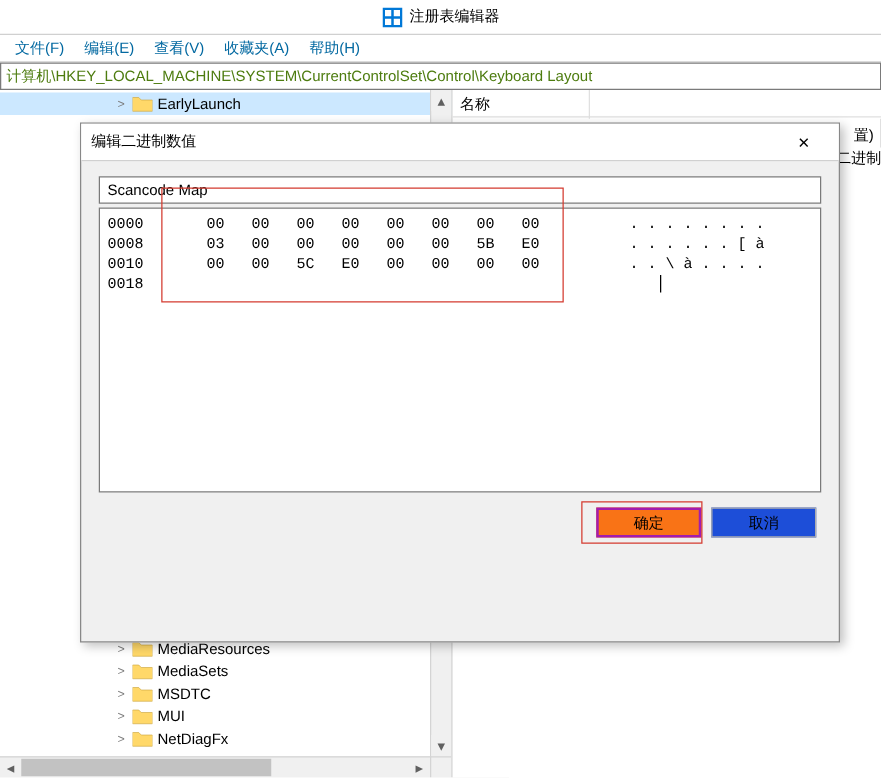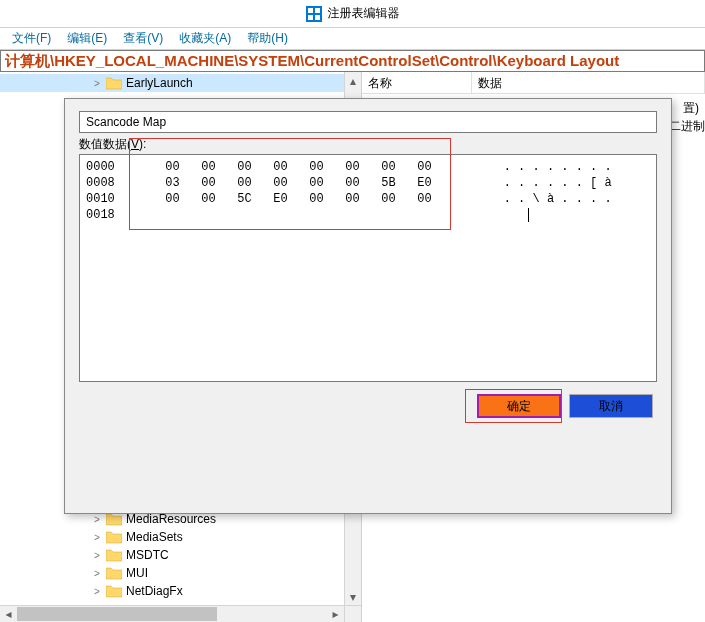--- a/index.html
+++ b/index.html
@@ -10,21 +10,21 @@
   .titlebar .app-icon { width: 16px; height: 16px; margin-right: 6px; display:inline-block;}
   .titlebar .app-icon svg { width:16px; height:16px; }
   .titlebar .title { font-size: 12px; color: #000; }
 
   
   .menubar { height: 22px; display: flex; align-items: center; padding: 0 4px; border-bottom: 1px solid #d0d0d0; background: #fff; }
   .menubar .menu-item { padding: 2px 8px; cursor: default; color: #0369a1; }
 
   
   .addressbar { height: 22px; border: 1px solid #7a7a7a; margin: 0; display: flex; align-items: center; padding: 0 4px; background: #fff; }
-  .addressbar .path { font-size: 15px; color: #c2410c; white-space: nowrap; overflow:hidden;font-weight:bold;}
+  .addressbar .path { font-size: 12px; color: #4d7c0f; white-space: nowrap; overflow:hidden;}
 
   
   .content { display: flex; height: calc(622px - 28px - 22px - 22px); background:#fff; }
   .tree-pane { width: 362px; border-right: 1px solid #d0d0d0; position: relative; overflow:hidden;}
   .list-pane { flex: 1; position: relative; }
 
   
   .tree { position:absolute; top:0; left:0; right:0; bottom:0; padding: 2px 0; }
   .tree-row { display:flex; align-items:center; height:18px; padding-left: 90px; color:#000;}
   .tree-row .expander { width:14px; height:14px; display:flex; align-items:center; justify-content:center; margin-right:2px; color:#7a7a7a; font-size:10px;}
@@ -34,21 +34,21 @@
   .tree-row.selected { background:#cce8ff; }
   .tree .v-scrollbar { position:absolute; right:0; top:0; bottom:0; width:17px; background:#f0f0f0; border-left:1px solid #d4d4d4;}
   .tree .v-scrollbar .thumb { position:absolute; left:1px; right:1px; background:#c2c2c2;}
   .tree .v-scrollbar .btn { position:absolute; left:0; right:0; height:17px; background:#f0f0f0; display:flex; align-items:center; justify-content:center; color:#606060;}
   .tree .h-scrollbar-row { position:absolute; bottom:0; left:0; right:0; height:17px; display:flex;}
   .tree .h-scrollbar { flex:1; background:#f0f0f0; border-top:1px solid #d4d4d4; position:relative;}
   .tree .h-scrollbar .thumb { position:absolute; top:1px; bottom:1px; background:#c2c2c2;}
   .tree .h-scrollbar .btn { position:absolute; top:0; bottom:0; width:17px; display:flex; align-items:center; justify-content:center; color:#606060;}
 
   
-  .list-header { display:flex; height:22px; border-bottom:1px solid #e0e0e0; }
+  .list-header { display:flex; height:22px; border-bottom:1px solid #e0e0e0;flex-direction:column; }
   .list-header .col { border-right:1px solid #e0e0e0; padding:3px 6px; font-size:12px; }
   .list-pane .stray-text { position:absolute; right:6px; top:28px; font-size:12px; color:#000;}
   .list-pane .stray-text2 { position:absolute; right:0px; top:46px; font-size:12px; color:#000; white-space:nowrap;}
 
   
   .dialog { position:absolute; left:64px; top:98px; width:608px; height:416px; background:#f0f0f0; border:1px solid #888; box-shadow:3px 3px 8px rgba(0,0,0,.25);}
   .dialog .dlg-titlebar { height:30px; background:#fff; display:flex; align-items:center; padding:0 8px; border-bottom:1px solid #d0d0d0;}
   .dialog .dlg-titlebar .dlg-title { flex:1; font-size:12px;}
   .dialog .dlg-titlebar .close { width:40px; height:28px; display:flex; align-items:center; justify-content:center; font-size:14px; font-family:Arial;}
   .dialog .body { padding:12px 14px 10px 14px; }
@@ -179,27 +179,28 @@
     <div class="list-header">
       <div class="col" style="width:110px">名称</div>
       <div class="col" style="flex:1">数据</div>
     </div>
     <div class="stray-text">置)</div>
     <div class="stray-text2">的二进制</div>
   </div>
 </div>
 
 <div class="dialog">
+  <div class="dlg-titlebar">
+    <span class="dlg-title">编辑二进制数值</span>
+    <span class="close">
+        <span>✕</span>
+      </span>
+  </div>
   <div class="body">
     <input class="name-field" type="text" readonly="" value="Scancode Map" style="">
-    <div class="data-label-row">
-      <div class="lbl">
-        <span>数值数据(</span><span class="ul">V</span><span>):</span>
-      </div>
-    </div>
     <div class="hex-wrap">
       <div class="hex-highlight"></div>
       <div class="hex-area" id="hex-area">0000       00   00   00   00   00   00   00   00          . . . . . . . .
 0008       03   00   00   00   00   00   5B   E0          . . . . . . [ à
 0010       00   00   5C   E0   00   00   00   00          . . \ à . . . .
 0018                                                      <span class="cursor"></span></div>
     </div>
     <div class="buttons">
       <div class="ok-highlight"></div>
       <div class="btn default">确定</div>

